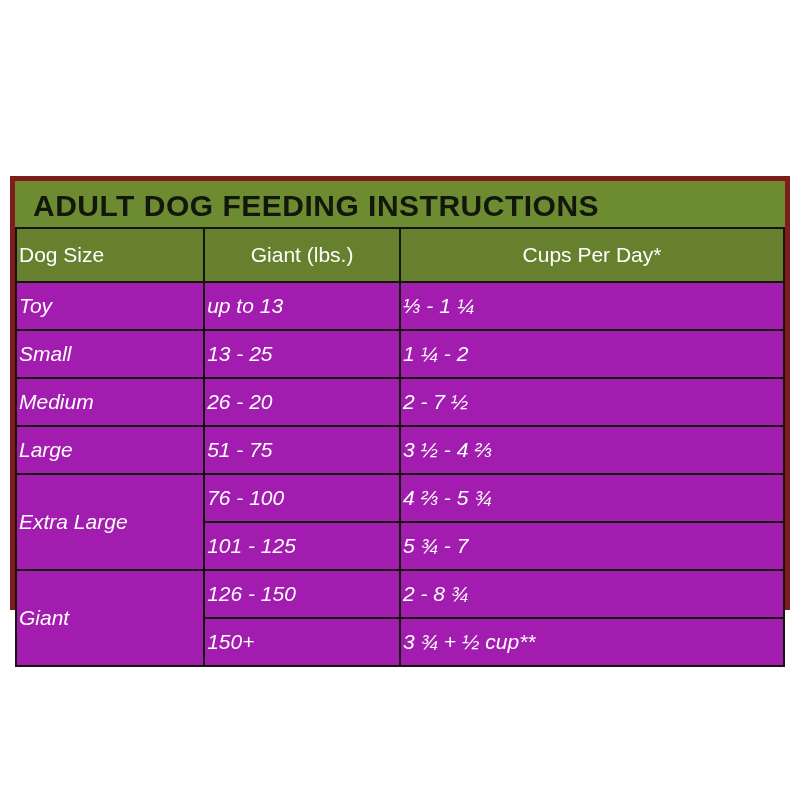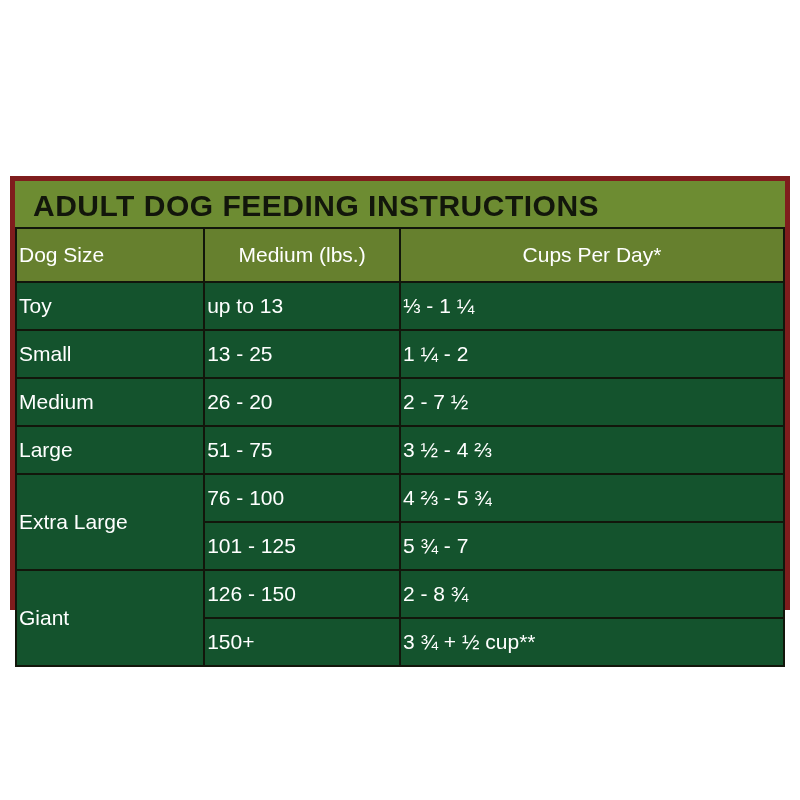--- a/index.html
+++ b/index.html
@@ -55,22 +55,23 @@
     line-height: 1.1;
   }
 
   table.feeding-table thead th {
     background: #66802e;
     font-size: 21px;
     height: 44px;
   }
 
   table.feeding-table tbody td {
-    background: #14532d;
+    background: #a21caf;
     height: 38px;
+    font-style: italic;
   }
 
   td.size-cell {
     text-align: left;
     padding-left: 14px;
   }
 
   th.head-size {
     text-align: left;
     padding-left: 14px;
@@ -85,21 +86,21 @@
 
   <table class="feeding-table">
     <colgroup>
       <col class="c1">
         <col class="c2">
         <col class="c3">
     </colgroup>
     <thead>
       <tr>
         <th class="head-size">Dog Size</th>
-        <th>Medium (lbs.)</th>
+        <th>Giant (lbs.)</th>
         <th>Cups Per Day*</th>
       </tr>
     </thead>
     <tbody>
       <tr>
         <td class="size-cell">Toy</td>
         <td>up to 13</td>
         <td>⅓ - 1 ¼</td>
       </tr>
       <tr>

